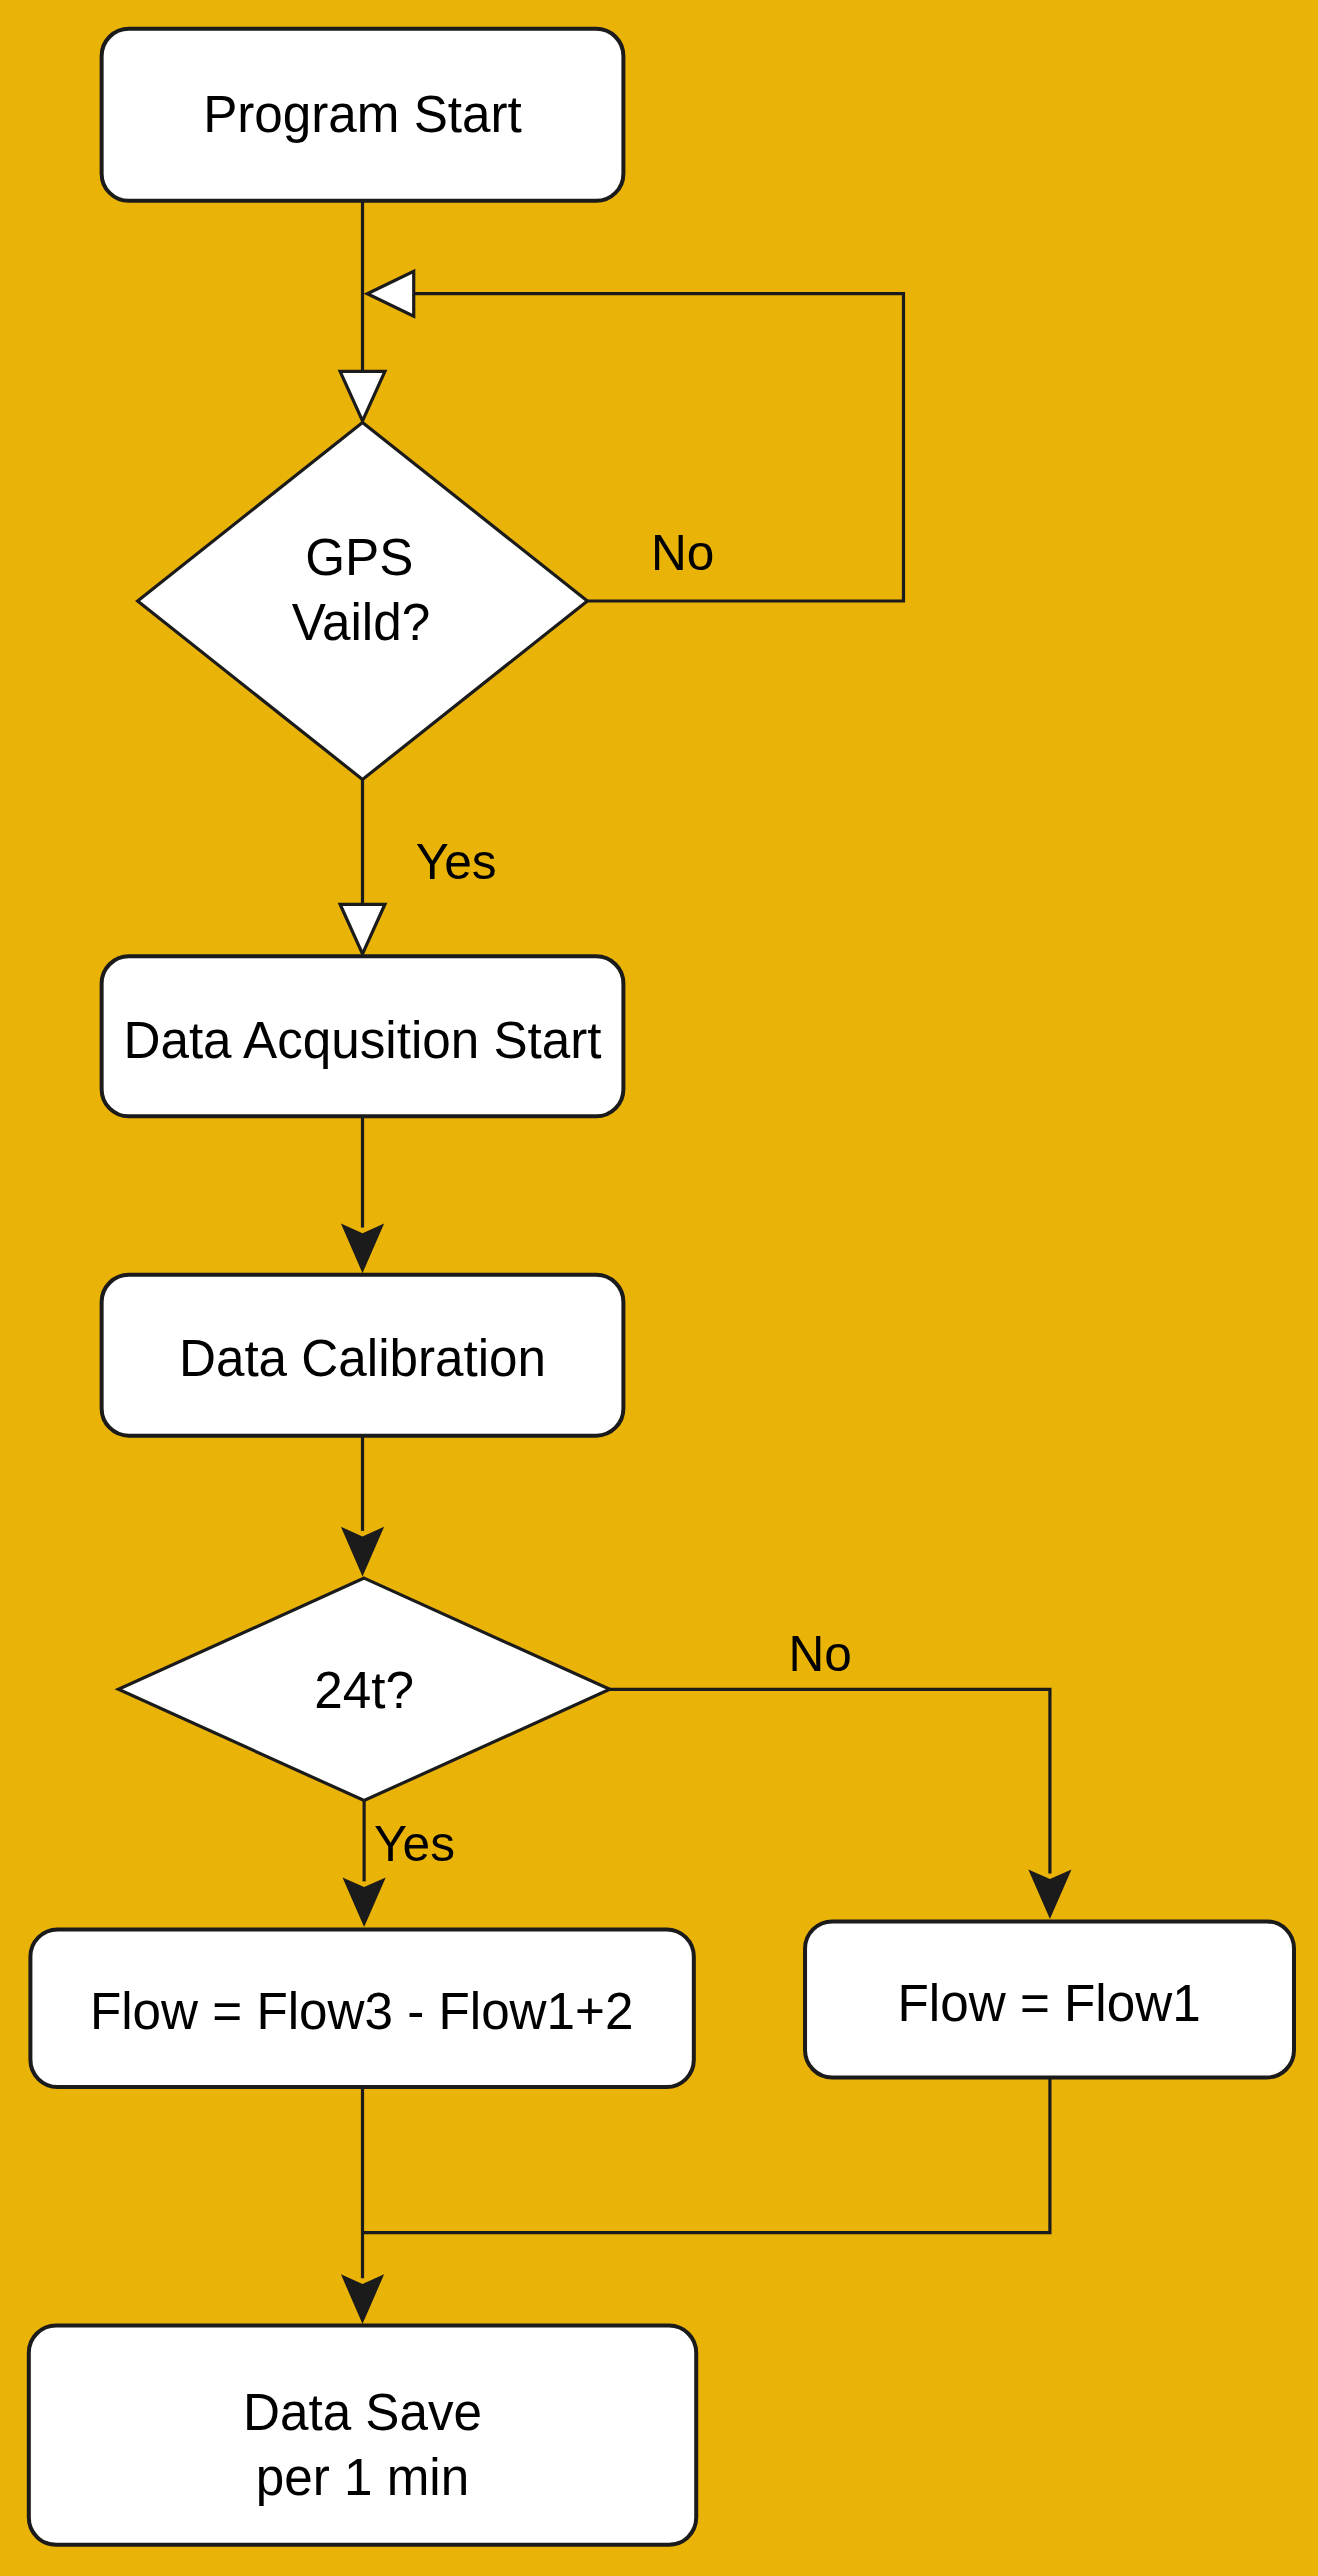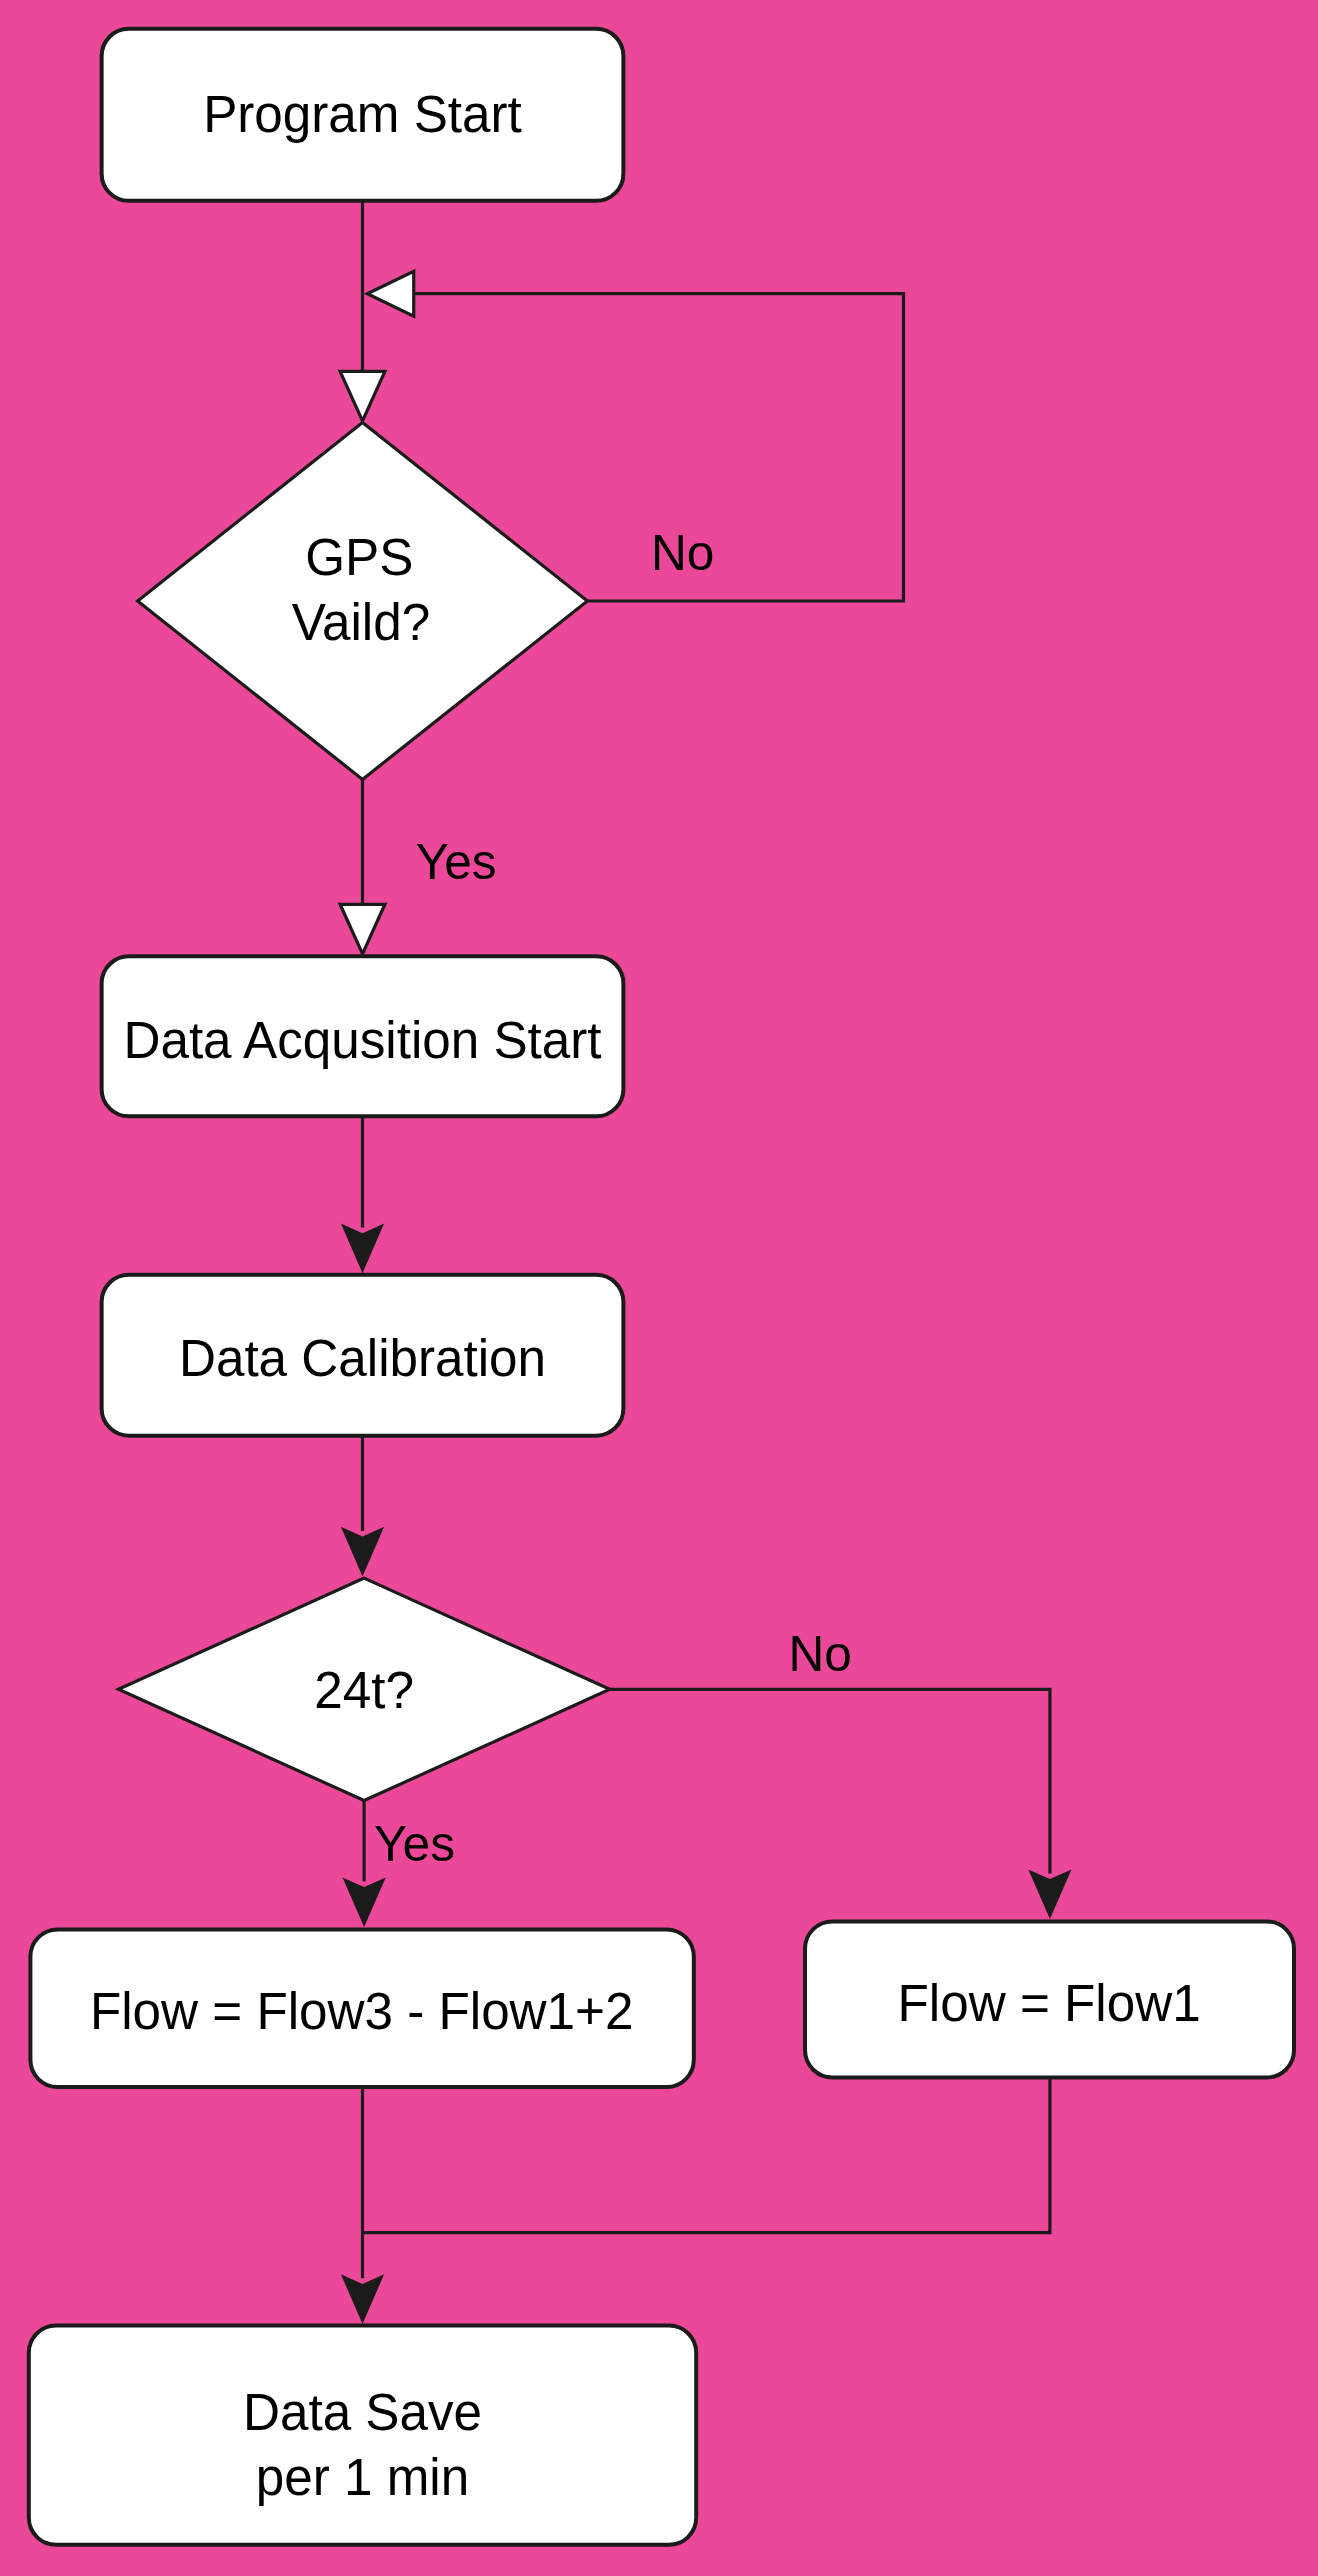--- a/index.html
+++ b/index.html
@@ -4,21 +4,21 @@
 <style>
   html, body {
     margin: 0;
     padding: 0;
     background: #ffffff;
   }
   #canvas-wrap {
     position: relative;
     width: 1318px;
     height: 2576px;
-    background: #ec4899;
+    background: #eab308;
     overflow: hidden;
   }
   svg {
     display: block;
     font-family: "Liberation Sans", sans-serif;
   }
   .shape {
     fill: #ffffff;
     stroke: #1b1b1b;
     stroke-width: 5;

